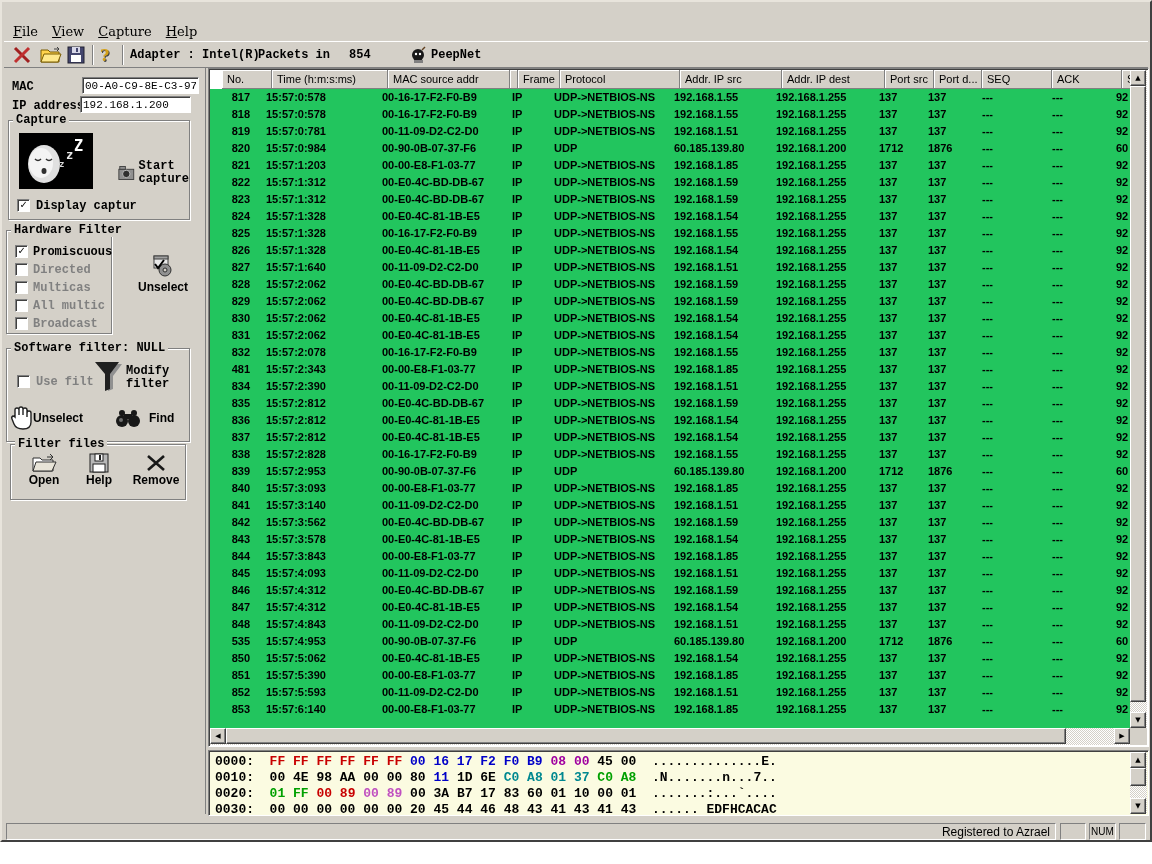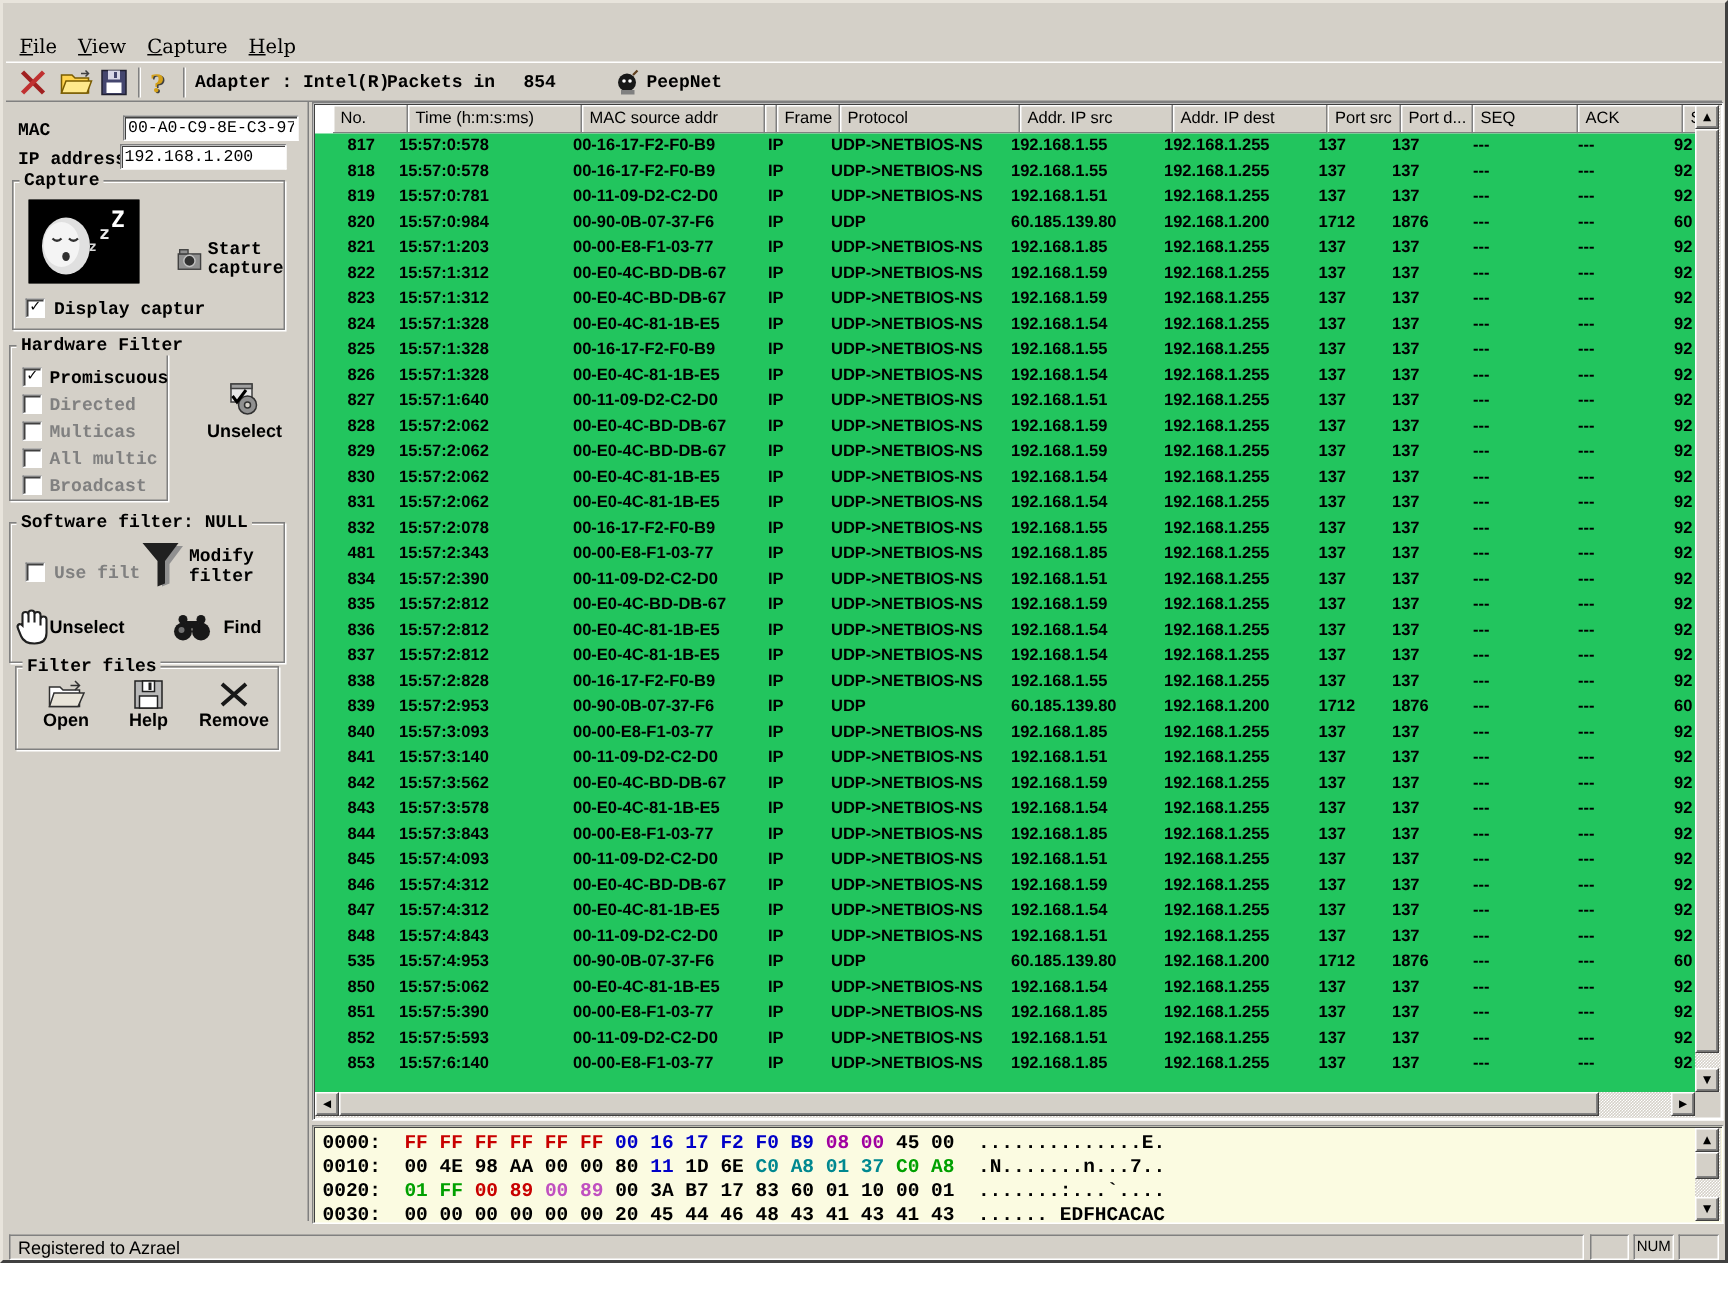--- a/index.html
+++ b/index.html
@@ -99,21 +99,21 @@
     background:#fbfbe1; border:1px solid; border-color:#808080 #fff #fff #808080;
     box-shadow:inset 1px 1px 0 #404040; }
   .hex-lines { position:absolute; left:6px; top:3px; right:20px; bottom:1px; overflow:hidden;
     font-family:"Liberation Mono", monospace; font-size:13px; font-weight:bold;
     line-height:16px; white-space:pre; }
   .hexscroll { position:absolute; right:1px; top:1px; bottom:1px; width:17px; }
 
   
   .statusbar { position:absolute; left:2px; top:818px; right:2px; height:22px; font-size:12px; }
   .sb-panel { position:absolute; top:3px; height:17px; border:1px solid; border-color:#808080 #fff #fff #808080; }
-  .sb-main { left:2px; right:92px; padding:1px 5px; white-space:nowrap; overflow:hidden; }
+  .sb-main { left:2px; right:92px; padding:1px 5px; white-space:nowrap; overflow:hidden;text-align:right; }
   .sb-p1 { right:62px; width:26px; }
   .sb-p2 { right:32px; width:27px; font-size:10px; text-align:center; padding-top:2px; }
   .sb-p3 { right:2px; width:27px; }
 </style>
 </head>
 <body>
 
 <div class="window">
 
 

